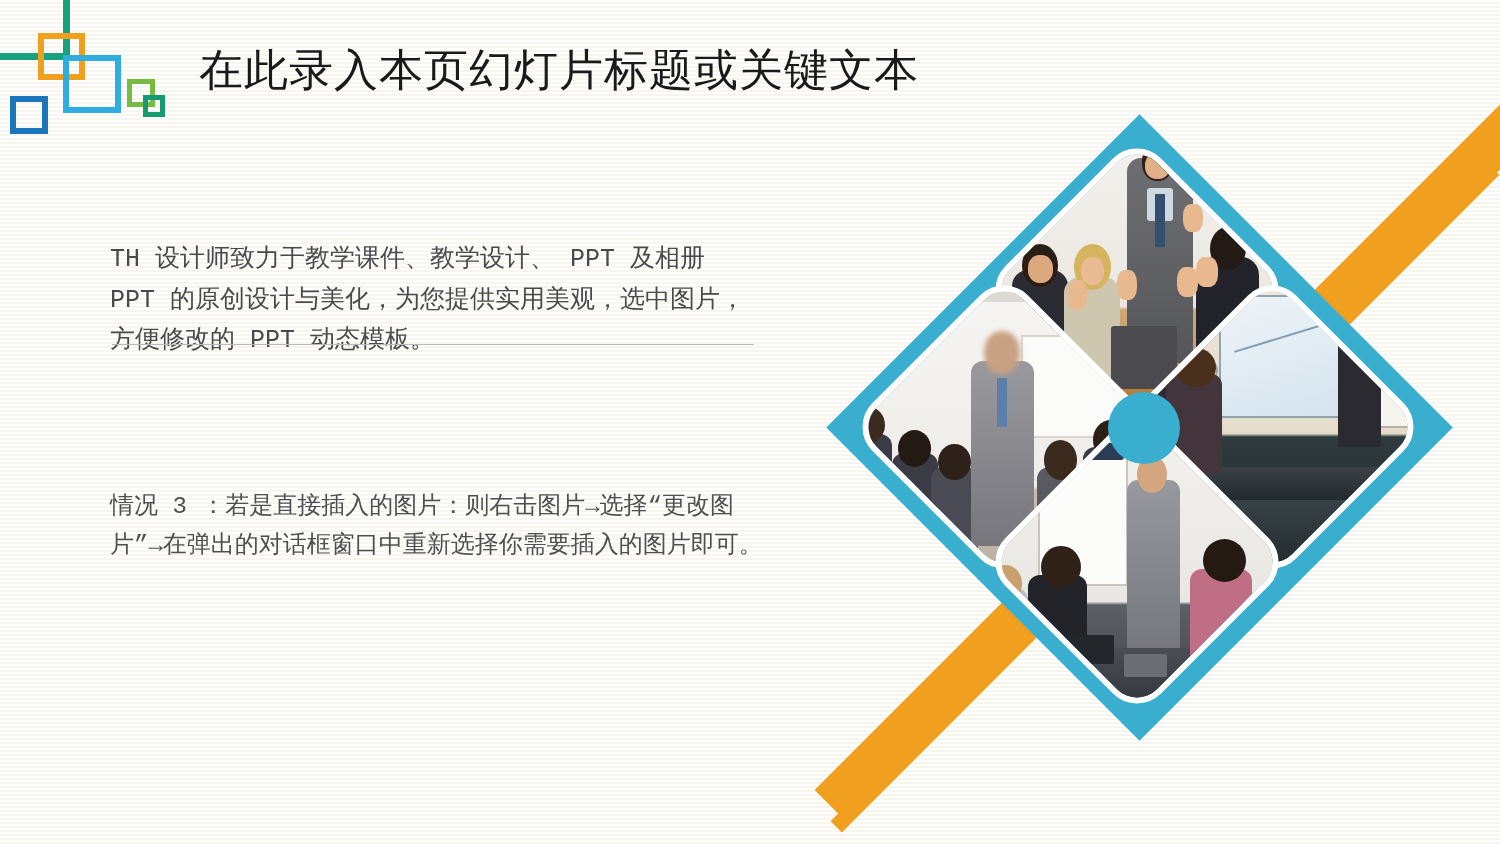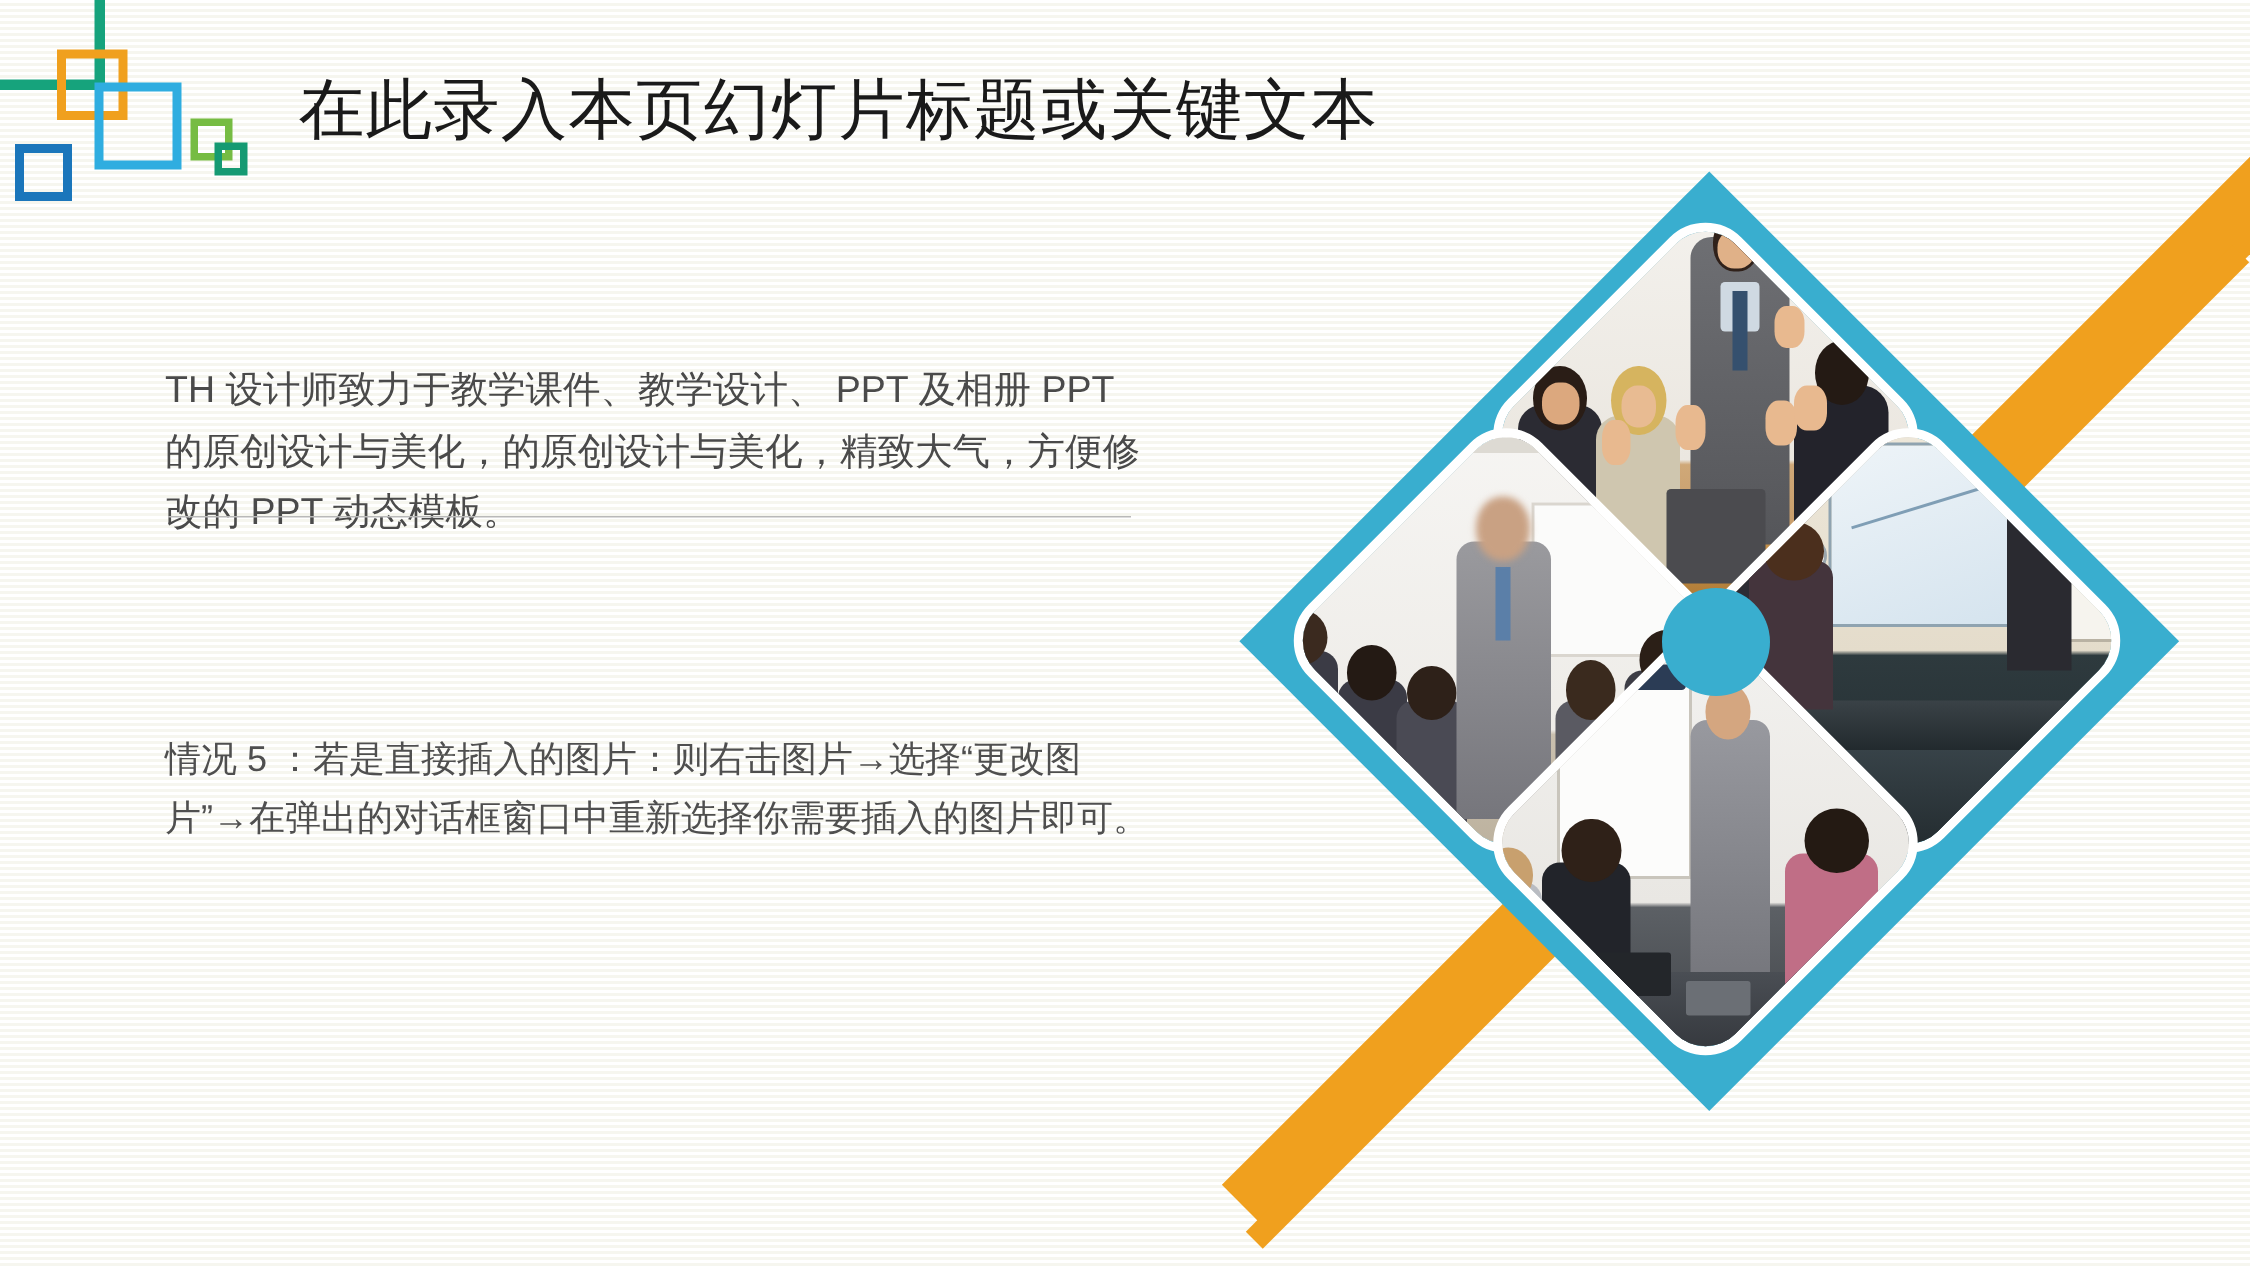--- a/index.html
+++ b/index.html
@@ -13,21 +13,21 @@
     height: 844px;
     overflow: hidden;
     background-color: #fbfbf7;
     background-image: repeating-linear-gradient(
       to bottom,
       #ffffff 0px,
       #ffffff 2px,
       #f6f6ef 2px,
       #f6f6ef 4px
     );
-    font-family: Liberation Sans, sans-serif;
+    font-family: Liberation Mono, monospace;
   }
 
   
   .deco-sq {
     position: absolute;
     box-sizing: border-box;
     background: transparent;
   }
   #sq-green-lg   { left: -8px;  top: -18px; width: 78px;  height: 78px;  border: 7px solid #16a37c; }
   #sq-orange     { left: 38px;  top: 33px;  width: 47px;  height: 47px;  border: 6px solid #f0a01e; }
@@ -256,25 +256,25 @@
     <div class="deco-sq" id="sq-green-lg"></div>
     <div class="deco-sq" id="sq-orange"></div>
     <div class="deco-sq" id="sq-teal-md"></div>
     <div class="deco-sq" id="sq-blue-sm"></div>
     <div class="deco-sq" id="sq-ltgreen"></div>
     <div class="deco-sq" id="sq-green-xs"></div>
   </div>
 
   <div id="slide-title">在此录入本页幻灯片标题或关键文本</div>
 
-  <div id="intro-paragraph">TH 设计师致力于教学课件、教学设计、 PPT 及相册 PPT 的原创设计与美化，的原创设计与美化，精致大气，方便修改的 PPT 动态模板。</div>
+  <div id="intro-paragraph">TH 设计师致力于教学课件、教学设计、 PPT 及相册 PPT 的原创设计与美化，为您提供实用美观，选中图片，方便修改的 PPT 动态模板。</div>
   <div id="intro-divider"></div>
 
   <div id="body-text">
-    <p>情况 5 ：若是直接插入的图片：则右击图片→选择“更改图片”→在弹出的对话框窗口中重新选择你需要插入的图片即可。</p>
+    <p>情况 3 ：若是直接插入的图片：则右击图片→选择“更改图片”→在弹出的对话框窗口中重新选择你需要插入的图片即可。</p>
   </div>
 
   <div class="stripe" id="stripe-thick"></div>
   <div class="stripe" id="stripe-thin"></div>
 
   <div id="diamond-frame"></div>
 
   <div class="photo-tile" id="tile-top">
     <div class="photo-inner" id="ph-top">
       <div class="wall"></div>

